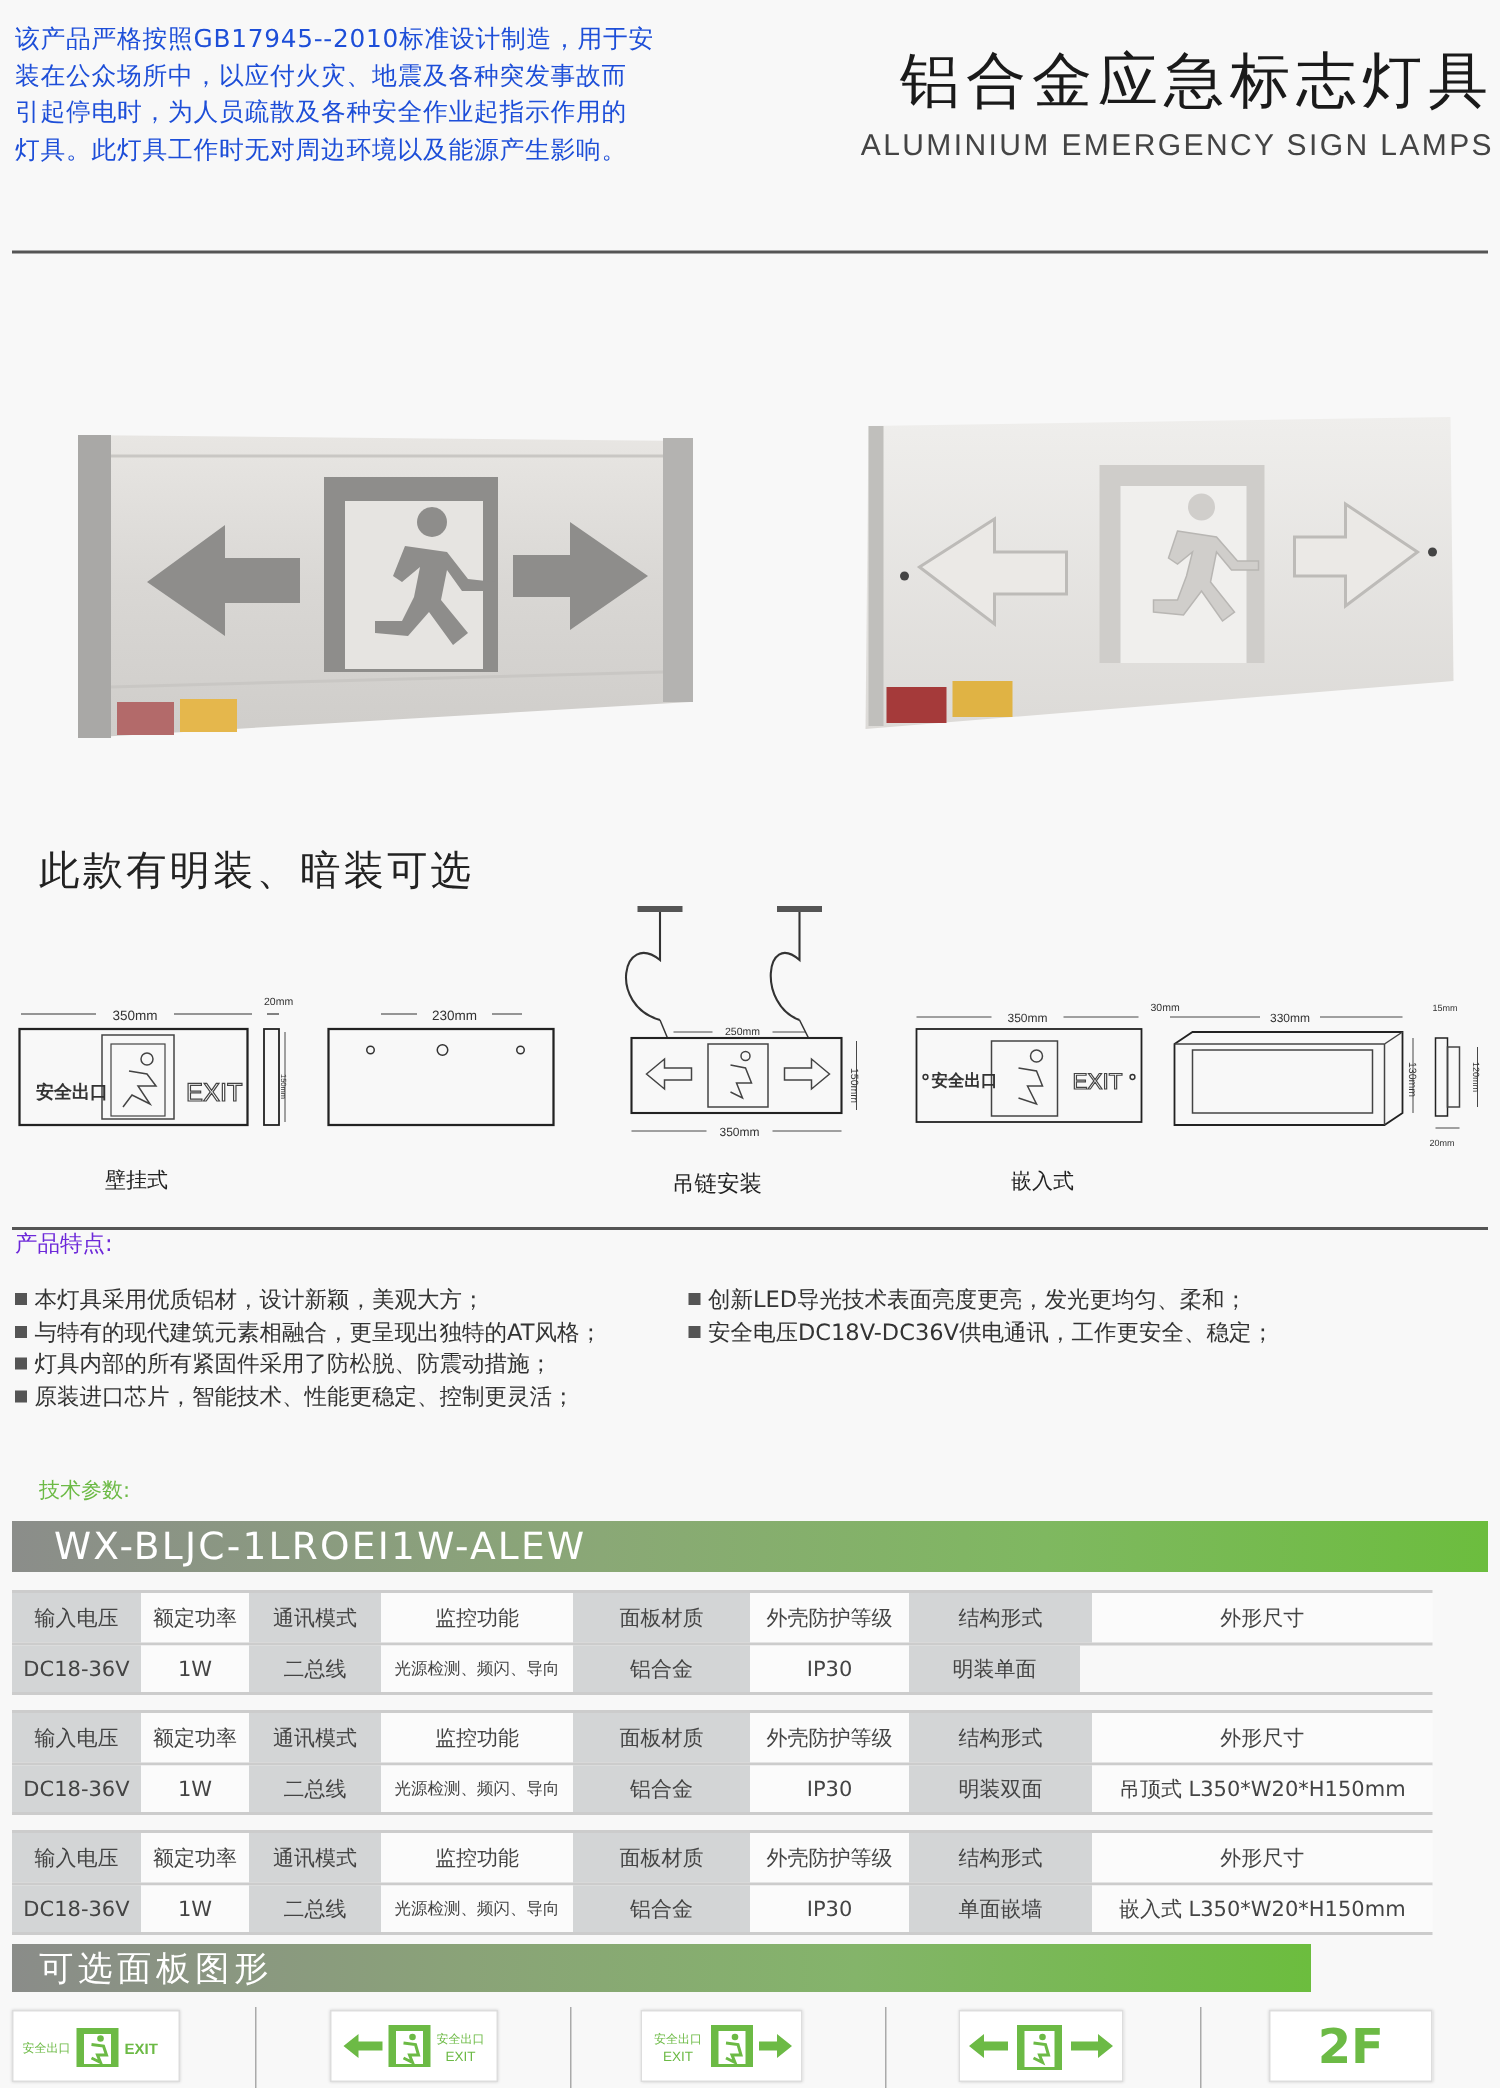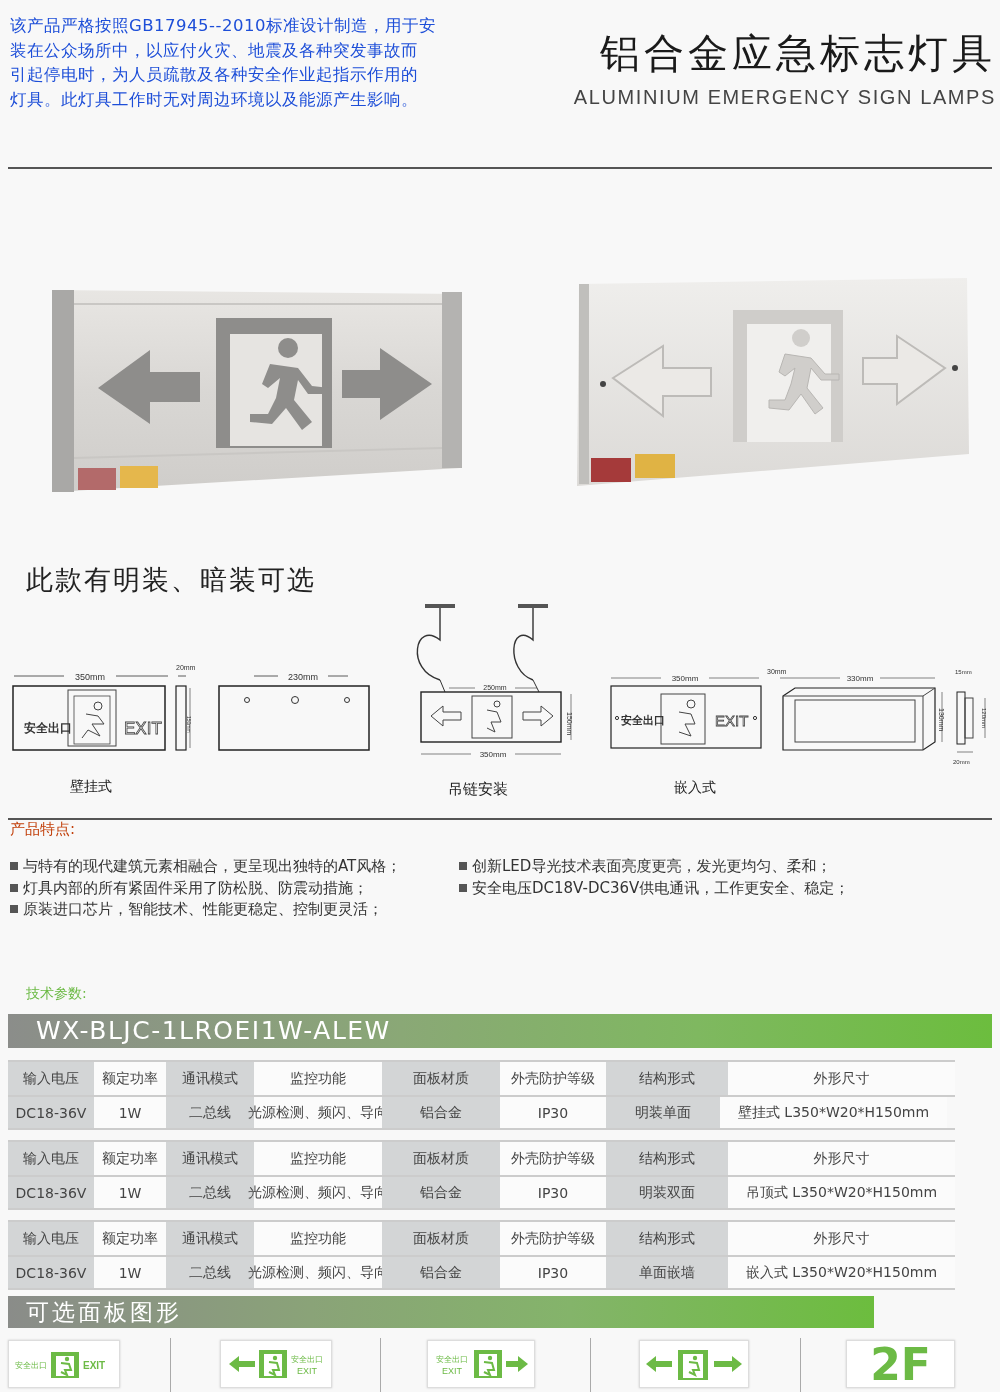--- a/index.html
+++ b/index.html
@@ -13,37 +13,37 @@
 
   .product { position: absolute; }
   .photo-wall { left: 50px; top: 288px; width: 414px; height: 206px; }
   .photo-embed { left: 575px; top: 274px; width: 396px; height: 214px; }
 
   .subhead { position: absolute; left: 26px; top: 562px; font-size: 27px; letter-spacing: 2px; color: #222; }
 
   .drawing { position: absolute; }
   .cap { position: absolute; font-size: 14px; color: #222; }
 
-  .feat-title { position: absolute; left: 10px; top: 820px; font-size: 15px; color: #c2410c; }
+  .feat-title { position: absolute; left: 10px; top: 820px; font-size: 15px; color: #6d28d9; }
   .feat-col { position: absolute; font-size: 15px; line-height: 21.5px; color: #333; }
   .feat-col li { list-style: none; white-space: nowrap; }
   .feat-col li::before { content: ""; display: inline-block; width: 8px; height: 8px; background: #555; margin-right: 5px; vertical-align: 1px; }
 
   .param-label { position: absolute; left: 26px; top: 985px; font-size: 14px; color: #6cba45; }
   .model-bar { position: absolute; left: 8px; top: 1014px; width: 984px; height: 34px; background: linear-gradient(90deg, #8b8d8a 0%, #8aa876 40%, #7fb860 70%, #6cbd3e 100%); }
   .model-bar span { position: absolute; left: 28px; top: 2px; font-size: 25px; color: #fff; letter-spacing: 1.5px; font-family: "DejaVu Sans", sans-serif; }
 
   .spec { position: absolute; left: 8px; width: 947px; height: 70px; }
   .spec .row { position: absolute; left: 0; width: 947px; height: 35px; display: flex; border-top: 2px solid #ccc; }
   .spec .row.r1 { top: 0; }
   .spec .row.r2 { top: 35px; border-bottom: 2px solid #ccc; }
   .spec .cell { display: flex; align-items: center; justify-content: center; font-size: 14px; color: #444; white-space: nowrap; }
   .spec .g { background: #d3d5d6; }
   .spec .w { background: #fbfbfb; }
-  .spec .small { font-size: 14px; }
+  .spec .small { font-size: 11px; }
 
   .panel-bar { position: absolute; left: 8px; top: 1296px; width: 866px; height: 32px; background: linear-gradient(90deg, #8a8c89 0%, #8aa378 35%, #84b46a 65%, #6cbd3e 100%); }
   .panel-bar span { position: absolute; left: 18px; top: 1px; font-size: 23px; color: #fff; letter-spacing: 3px; }
 
   .panel { position: absolute; top: 1340px; height: 48px; background: #fff; border: 1px solid #ddd; box-shadow: 0 0 2px #ccc; display: flex; align-items: center; justify-content: center; }
   .vsep { position: absolute; top: 1338px; width: 1px; height: 54px; background: #aaa; }
   .green { fill: #6cba45; }
 </style>
 </head>
 <body>
@@ -197,20 +197,21 @@
     <line x1="352" y1="88" x2="368" y2="88" stroke="#333" stroke-width="0.6"></line>
     <text x="348" y="100" font-size="6" fill="#333">20mm</text>
   </svg>
 </div>
 <div class="cap" style="left:674px;top:779px;">嵌入式</div>
 
 <div class="rule" style="top:818px"></div>
 
 <div class="feat-title">产品特点:</div>
 <ul class="feat-col" style="left:10px;top:856px;">
+  <li>本灯具采用优质铝材，设计新颖，美观大方；</li>
   <li>与特有的现代建筑元素相融合，更呈现出独特的AT风格；</li>
   <li>灯具内部的所有紧固件采用了防松脱、防震动措施；</li>
   <li>原装进口芯片，智能技术、性能更稳定、控制更灵活；</li>
 </ul>
 <ul class="feat-col" style="left:459px;top:856px;">
   <li>创新LED导光技术表面亮度更亮，发光更均匀、柔和；</li>
   <li>安全电压DC18V-DC36V供电通讯，工作更安全、稳定；</li>
 </ul>
 
 <div class="param-label">技术参数:</div>
@@ -230,21 +231,20 @@
     <div class="cell w" style="width:227px">外形尺寸</div>
   </div>
   <div class="row r2">
     <div class="cell g" style="width:86px">DC18-36V</div>
     <div class="cell w" style="width:72px">1W</div>
     <div class="cell g" style="width:88px">二总线</div>
     <div class="cell w small" style="width:128px">光源检测、频闪、导向</div>
     <div class="cell g" style="width:118px">铝合金</div>
     <div class="cell w" style="width:106px">IP30</div>
     <div class="cell g" style="width:114px">明装单面</div>
-    <div class="cell w" style="width:227px">壁挂式 L350*W20*H150mm</div>
   </div>
 </div>
 
 <div class="spec" style="top:1140px;">
   <div class="row r1">
     <div class="cell g" style="width:86px">输入电压</div>
     <div class="cell w" style="width:72px">额定功率</div>
     <div class="cell g" style="width:88px">通讯模式</div>
     <div class="cell w" style="width:128px">监控功能</div>
     <div class="cell g" style="width:118px">面板材质</div>
@@ -335,14 +335,14 @@
     <rect x="38" y="6" width="30" height="30" class="green"></rect>
     <rect x="43" y="10" width="20" height="24" fill="#fff"></rect>
     <circle cx="55" cy="14" r="2.2" class="green"></circle>
     <path d="M49 18 L57 19 L59 26 L53 26 L55 31 L49 28" fill="none" stroke="#6cba45" stroke-width="2"></path>
     <polygon points="102,20 92,12 92,17 74,17 74,23 92,23 92,28" class="green"></polygon>
   </svg>
 </div>
 <div class="vsep" style="left:800px"></div>
 
 <div class="panel" style="left:846px;width:109px;">
-  <span style="font-size:44px;font-weight:bold;color:#6cba45;font-family:'DejaVu Sans',sans-serif;">2F</span>
+  <span style="font-size:32px;font-weight:bold;color:#6cba45;font-family:'DejaVu Sans',sans-serif;">2F</span>
 </div>
 
 </body></html>

